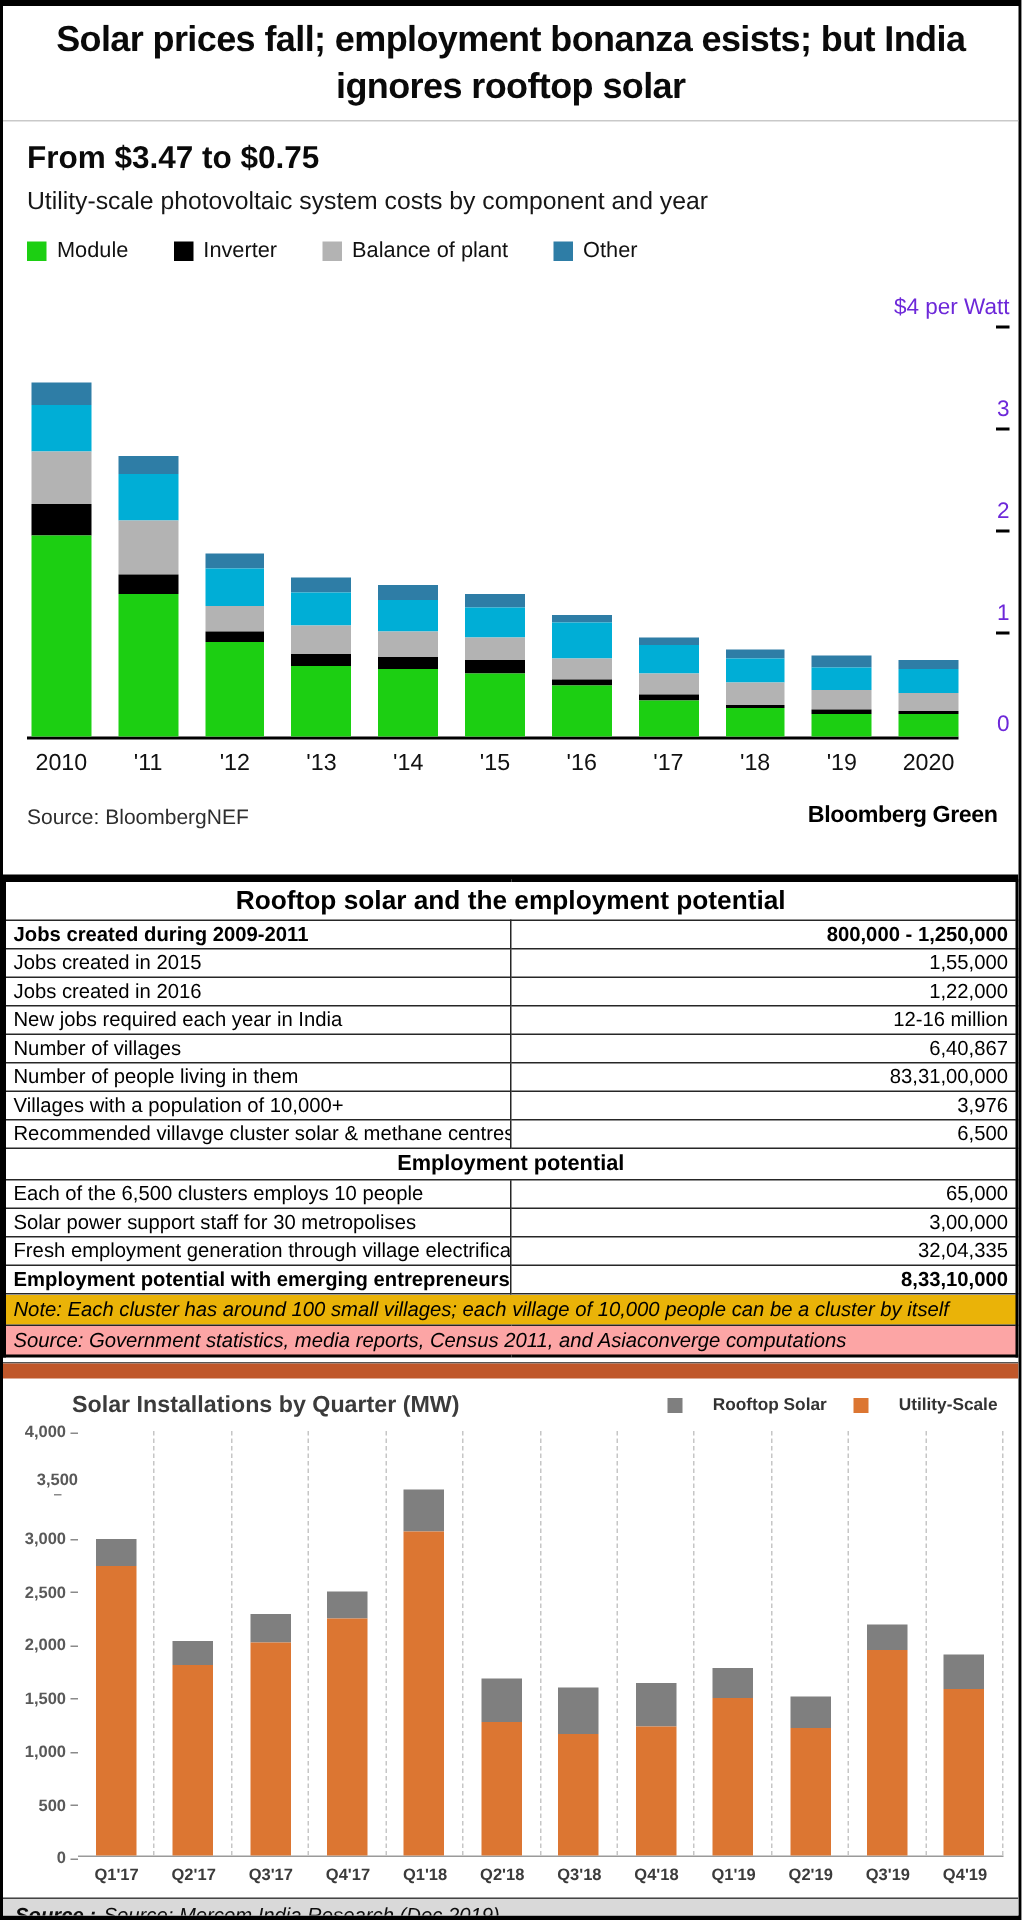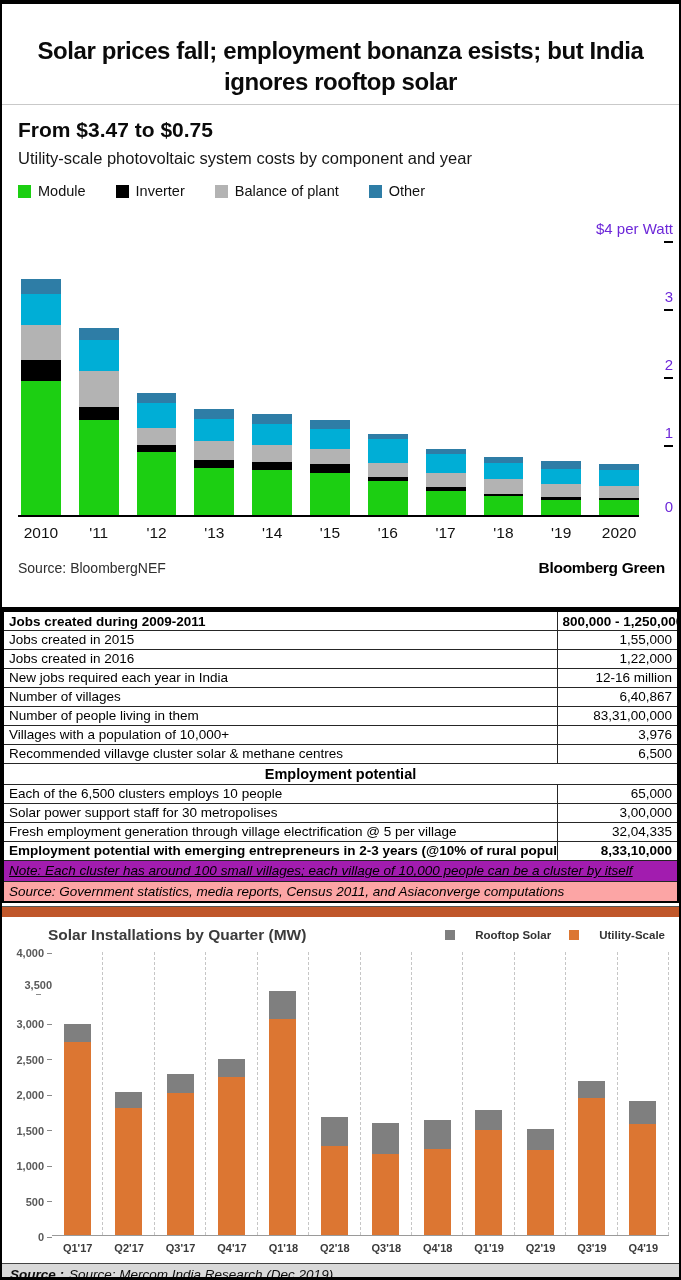--- a/index.html
+++ b/index.html
@@ -8,21 +8,20 @@
   .page {
     width:681px; height:1280px; background:#fff; overflow:hidden;
     border:2px solid #000; border-top:4px solid #000; border-bottom:3px solid #000;
     margin:0 auto;
   }
   
   .headline {
     padding:8px 16px 7px; font-size:24px; font-weight:bold; text-align:center;
     line-height:1.28; letter-spacing:-0.4px; color:#0a0a0a;
     border-bottom:1px solid #c9c9c9;
-    margin-top:24px;
   }
   
   .sec1 { padding:13px 0 16px 16px; position:relative; }
   .c1-title { font-size:21px; font-weight:bold; color:#0a0a0a; }
   .c1-sub   { font-size:16.5px; margin-top:7px; color:#161616; }
   .c1-legend { margin-top:15px; width:600px; display:flex; flex-wrap:wrap; row-gap:8px; font-size:14.5px; color:#111; }
   .lg-item { display:flex; align-items:center; margin-right:30px; }
   .lg-sq { width:13px; height:13px; margin-right:7px; flex:none; }
   .plot1-wrap { position:relative; margin-top:36px; padding-right:40px; }
   .plot1 { height:282px; border-bottom:2px solid #000; display:flex; align-items:flex-end; gap:18px; padding-left:3px; }
@@ -36,21 +35,21 @@
   .c1-footer { display:flex; justify-content:space-between; align-items:center; padding:17px 14px 14px 0; font-size:14px; color:#2e2e2e; }
   .brand { font-weight:bold; font-size:15.5px; color:#000; letter-spacing:-0.3px; }
   .divider { height:3px; background:#000; }
   
   .jobs-table { width:100%; border-collapse:collapse; border:2px solid #000; font-size:13.5px; color:#000; table-layout:fixed; }
   .jobs-table td { border:1px solid #262626; padding:1px 5px; height:19px; overflow:hidden; white-space:nowrap; }
   .t-title td { font-size:17.5px; font-weight:bold; text-align:center; height:26px; }
   .valcell { width:121px; text-align:right; }
   .section-row td { font-weight:bold; text-align:center; font-size:14.5px; height:21px; }
   .bold-row td { font-weight:bold; }
-  .note-row td  { background:#a21caf; font-style:italic; height:21px;text-decoration:underline; }
+  .note-row td  { background:#eab308; font-style:italic; height:21px; }
   .srcTable-row td { background:#fca5a5; font-style:italic; height:21px; }
   
   .sec3 { margin-top:3px; border-top:1px solid #555; }
   .band { height:10px; background:#c0572a; }
   .c2-head { display:flex; justify-content:space-between; align-items:center; padding:9px 14px 2px 46px; }
   .c2-title { font-weight:bold; font-size:15.5px; color:#3b3b3b; }
   .c2-legend { display:flex; gap:18px; font-size:11.5px; font-weight:bold; color:#333; }
   .lg2 { display:flex; align-items:center; gap:20px; }
   .lg2-sq { width:10px; height:10px; flex:none; }
   .c2-chart { display:flex; padding:6px 10px 0 6px; }
@@ -211,20 +210,23 @@
     <div class="c1-footer">
       <span>Source: BloombergNEF</span>
       <span class="brand">Bloomberg Green</span>
     </div>
   </div>
 
   <div class="divider"></div>
 
   <table class="jobs-table">
     <tbody>
+      <tr class="t-title">
+        <td colspan="2">Rooftop solar and the employment potential</td>
+      </tr>
     <tr class="bold-row">
           <td class="lblcell">Jobs created during 2009-2011</td>
           <td class="valcell">800,000 - 1,250,000</td>
         </tr>
         <tr>
           <td class="lblcell">Jobs created in 2015</td>
           <td class="valcell">1,55,000</td>
         </tr>
         <tr>
           <td class="lblcell">Jobs created in 2016</td>

